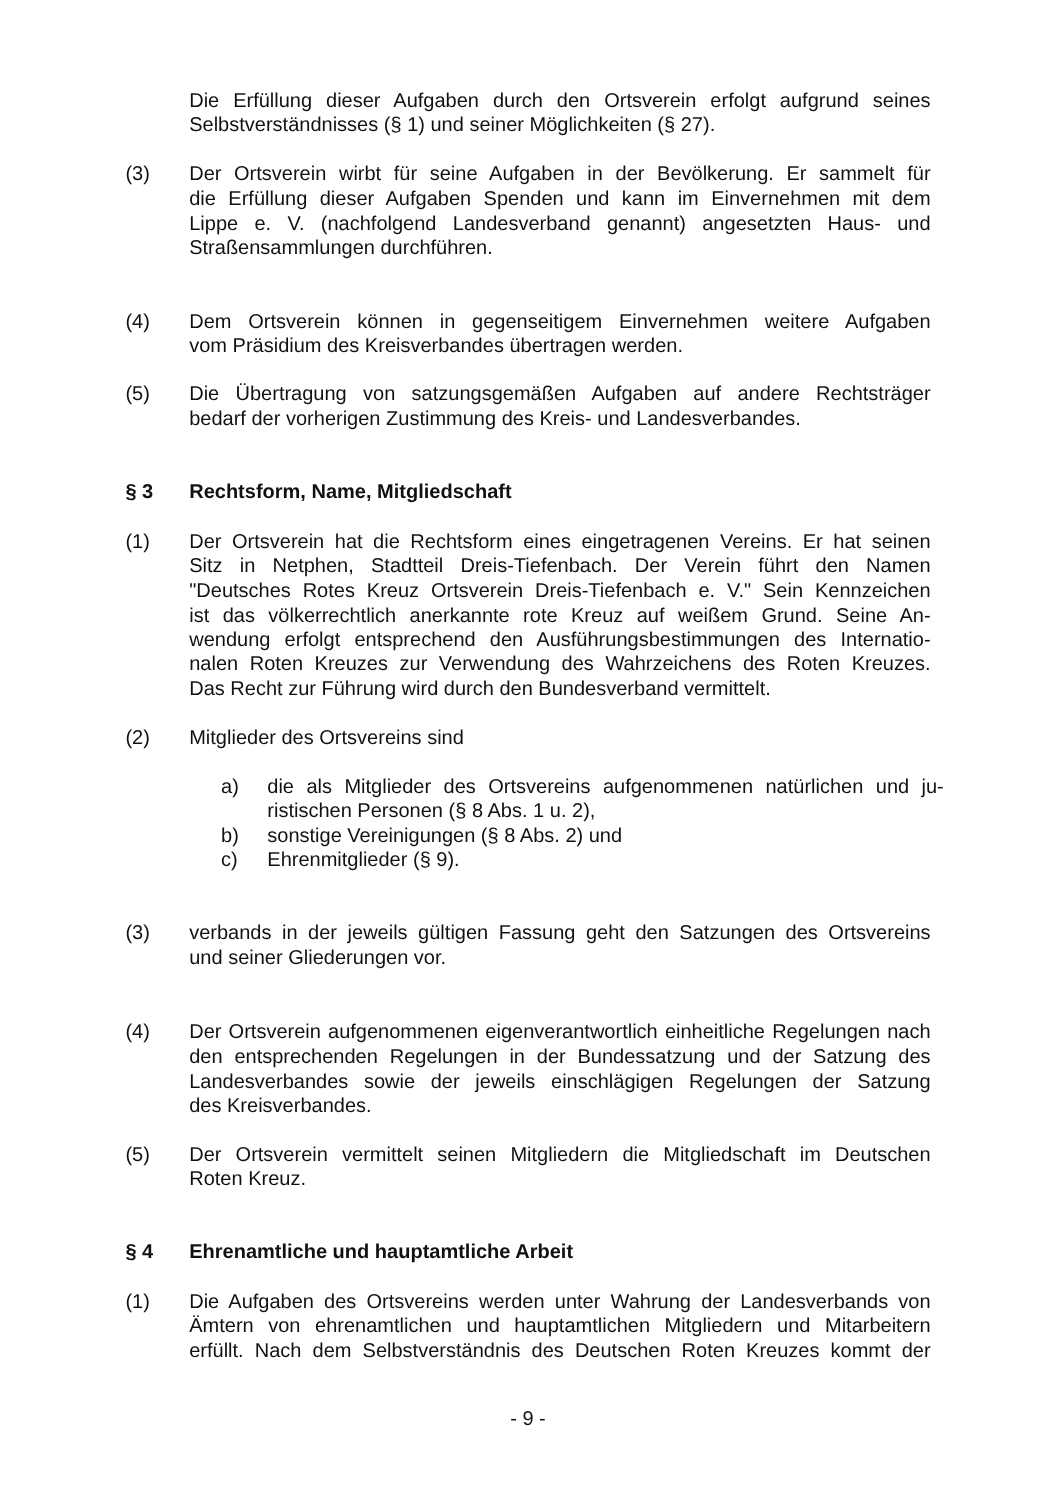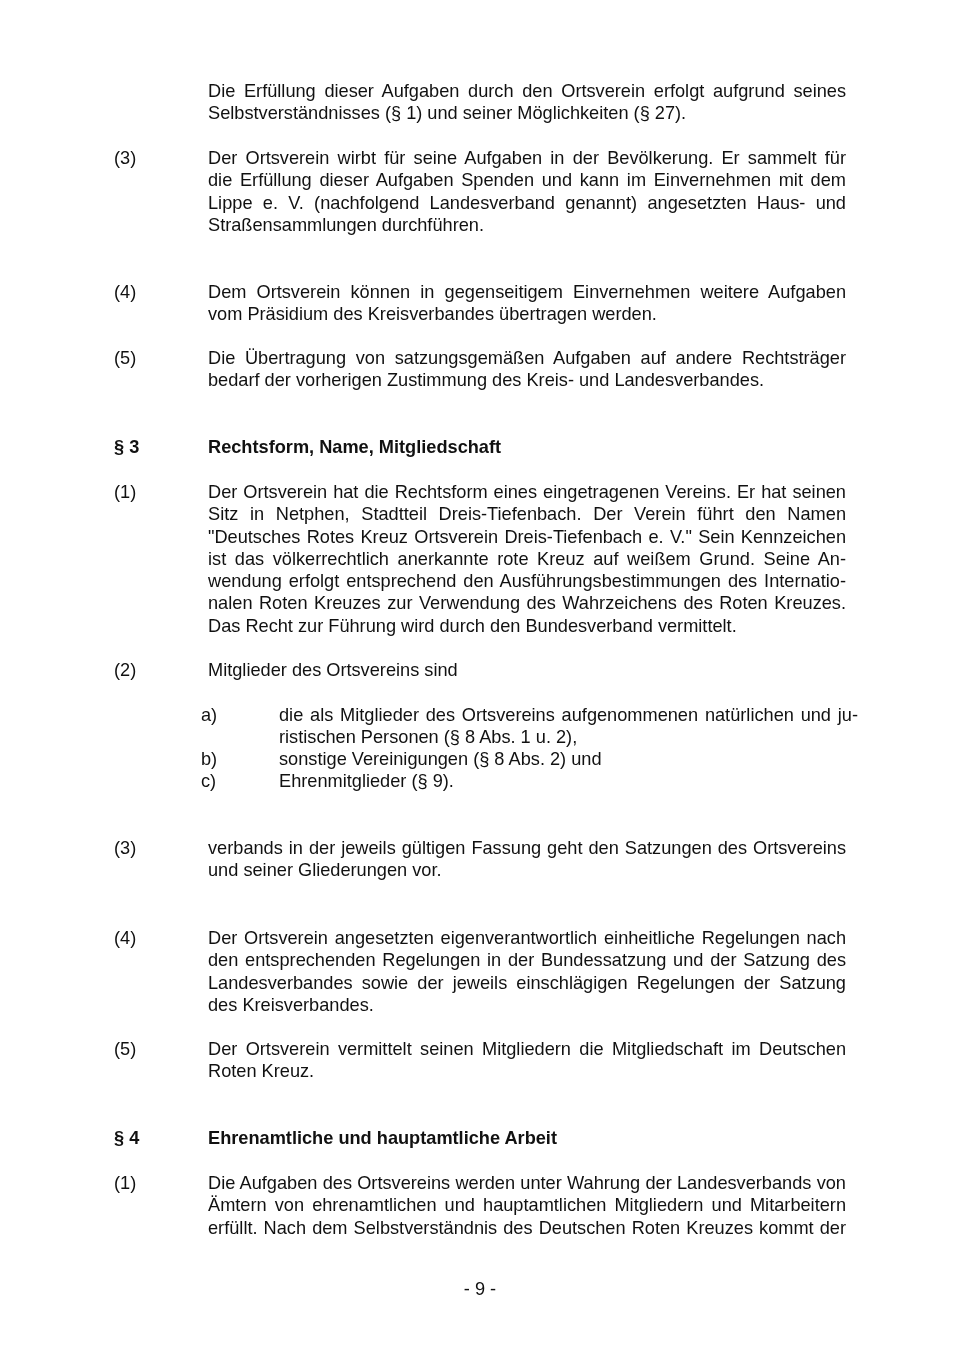--- a/index.html
+++ b/index.html
@@ -6,21 +6,21 @@
     body {
       width: 960px; height: 1359px; position: relative; overflow: hidden;
       font-family: "Liberation Sans", sans-serif; color: #111111;
       font-size: 18.2px;
     }
     .block { position: absolute; left: 0; width: 960px; }
     .num { position: absolute; left: 114px; top: 0; line-height: 22.3px; }
     .text { position: absolute; left: 172px; width: 674px; }
     .line {
       display: block; height: 22.3px; line-height: 22.3px; white-space: nowrap;
-      text-align: justify; text-align-last: justify; margin-left: 36px;
+      text-align: justify; text-align-last: justify;
     }
     .line.last { text-align-last: left; }
     .heading { font-weight: bold; }
     .heading .num { font-weight: bold; }
     .sub { position: absolute; left: 201px; width: 645px; }
     .sub .lbl { position: absolute; left: 0; width: 28px; line-height: 22.3px; }
     .sub .st { position: absolute; left: 42px; width: 615px; }
     .pagenum { position: absolute; top: 1278px; left: 0; width: 960px; text-align: center; line-height: 22px; }
   </style>
 </head>
@@ -116,21 +116,21 @@
   <span class="num">(3)</span>
   <div class="text">
     <span class="line">verbands in der jeweils gültigen Fassung geht den Satzungen des Ortsvereins</span>
     <span class="line last">und seiner Gliederungen vor.</span>
   </div>
 </div>
 
 <div class="block" style="top:927px;">
   <span class="num">(4)</span>
   <div class="text">
-    <span class="line">Der Ortsverein angesetzten eigenverantwortlich einheitliche Regelungen nach</span>
+    <span class="line">Der Ortsverein aufgenommenen eigenverantwortlich einheitliche Regelungen nach</span>
     <span class="line">den entsprechenden Regelungen in der Bundessatzung und der Satzung des</span>
     <span class="line">Landesverbandes sowie der jeweils einschlägigen Regelungen der Satzung</span>
     <span class="line last">des Kreisverbandes.</span>
   </div>
 </div>
 
 <div class="block" style="top:1038px;">
   <span class="num">(5)</span>
   <div class="text">
     <span class="line">Der Ortsverein vermittelt seinen Mitgliedern die Mitgliedschaft im Deutschen</span>

